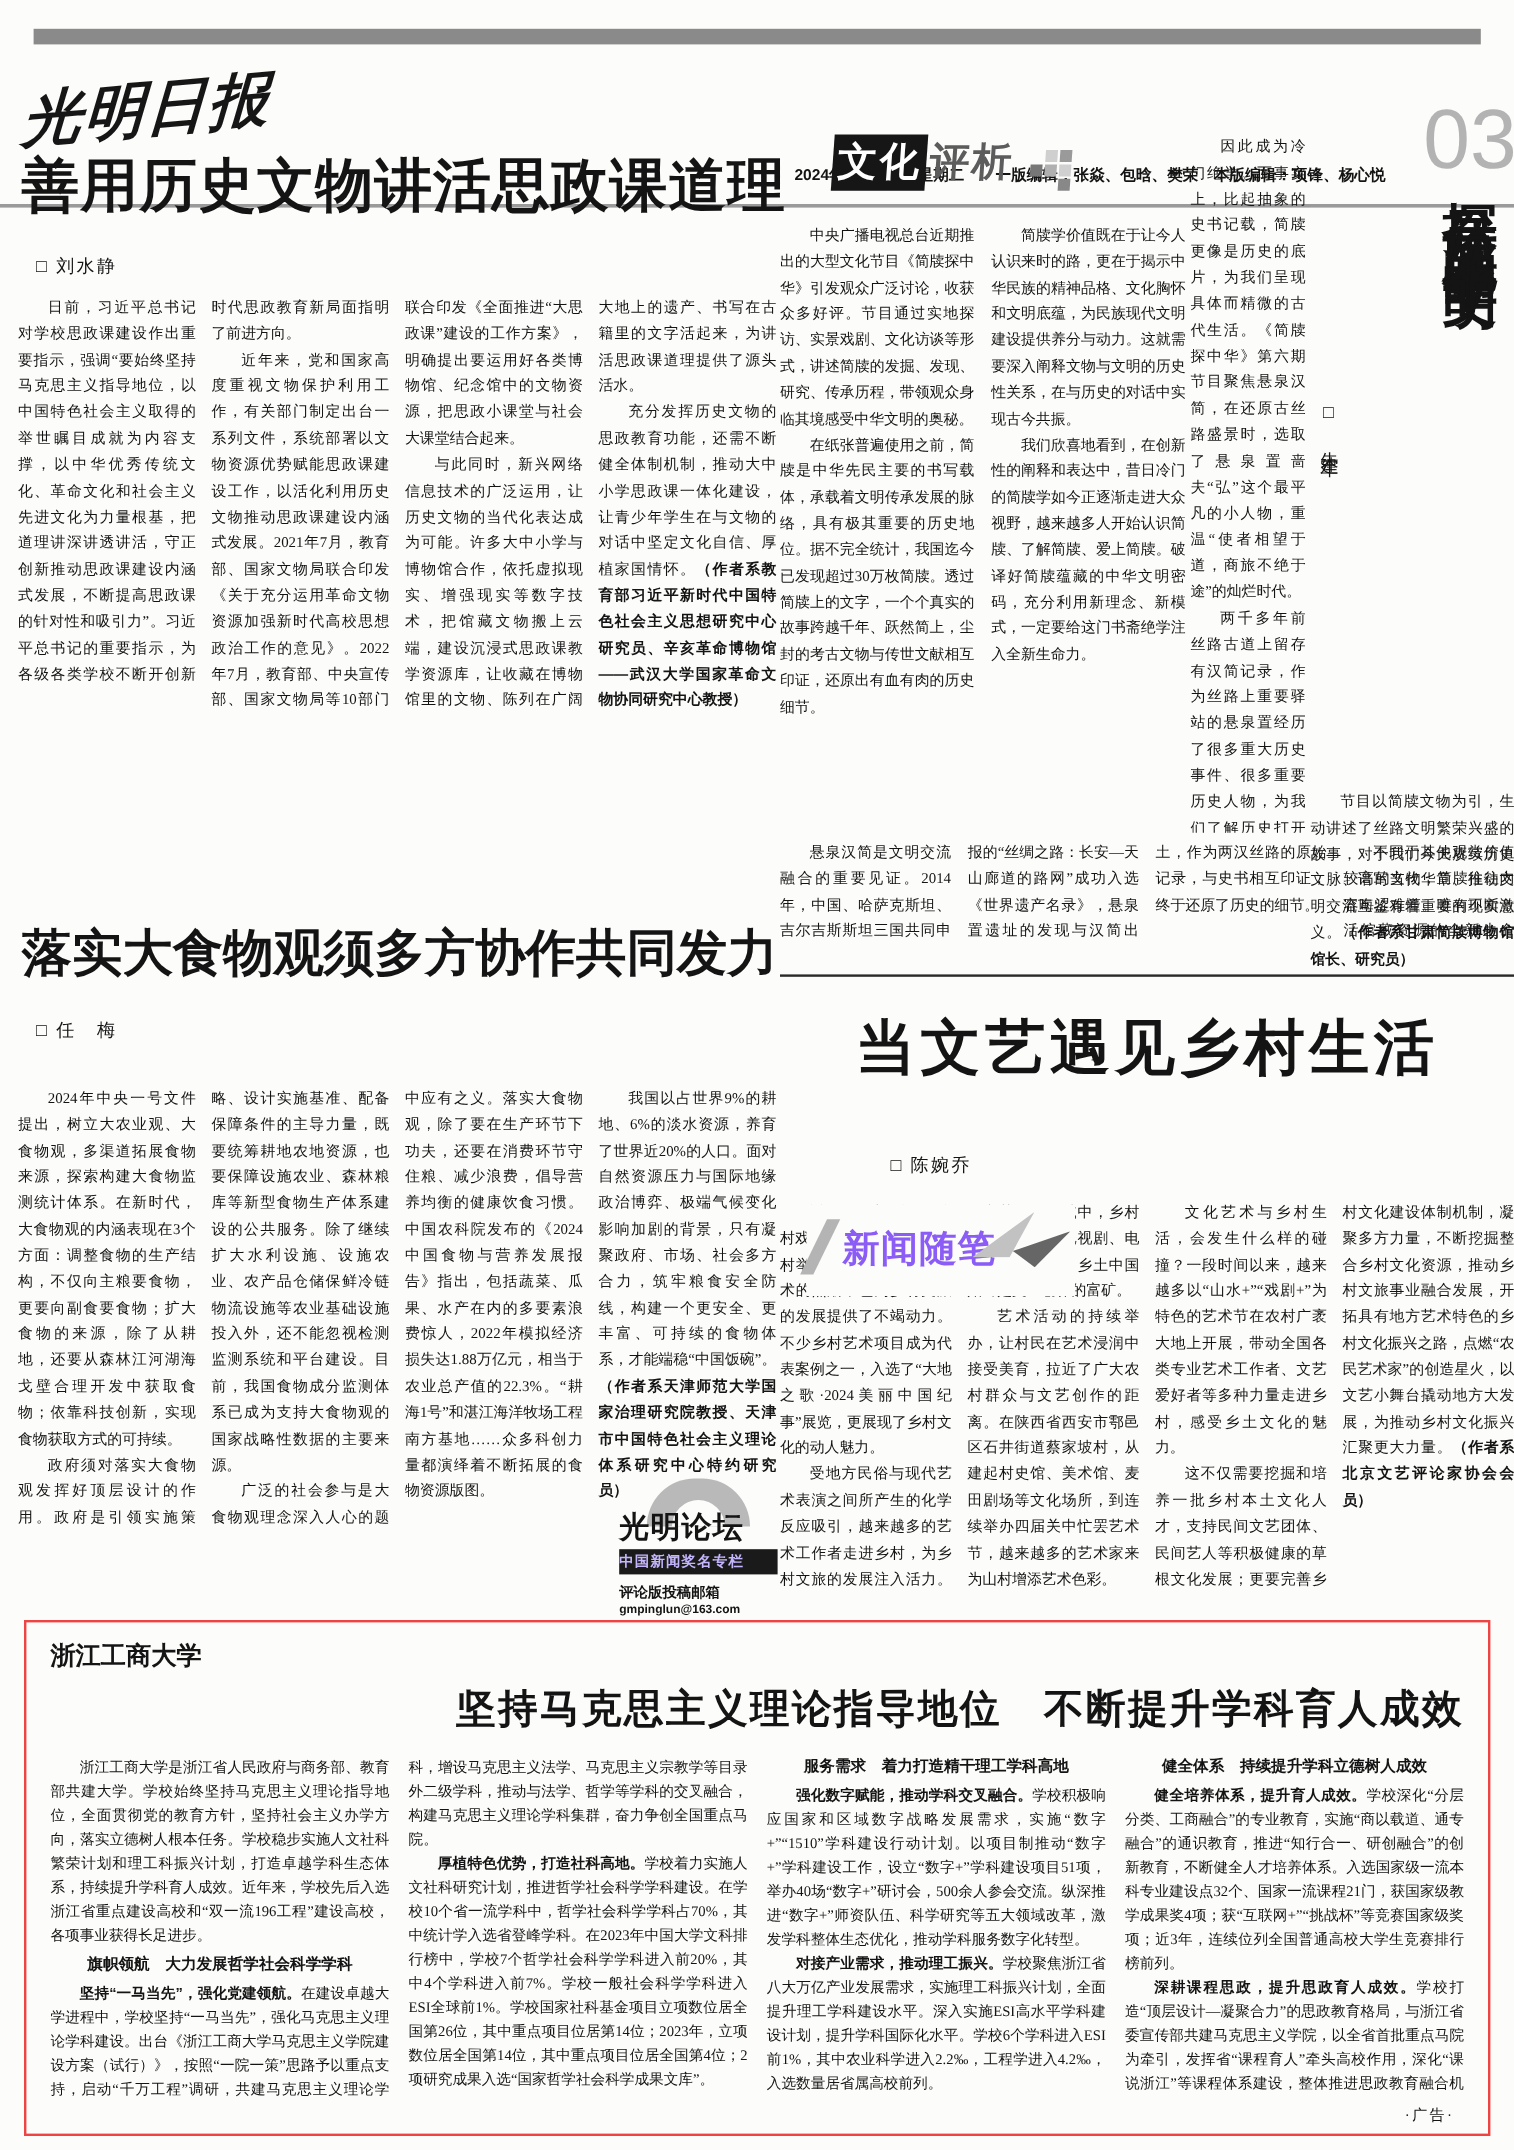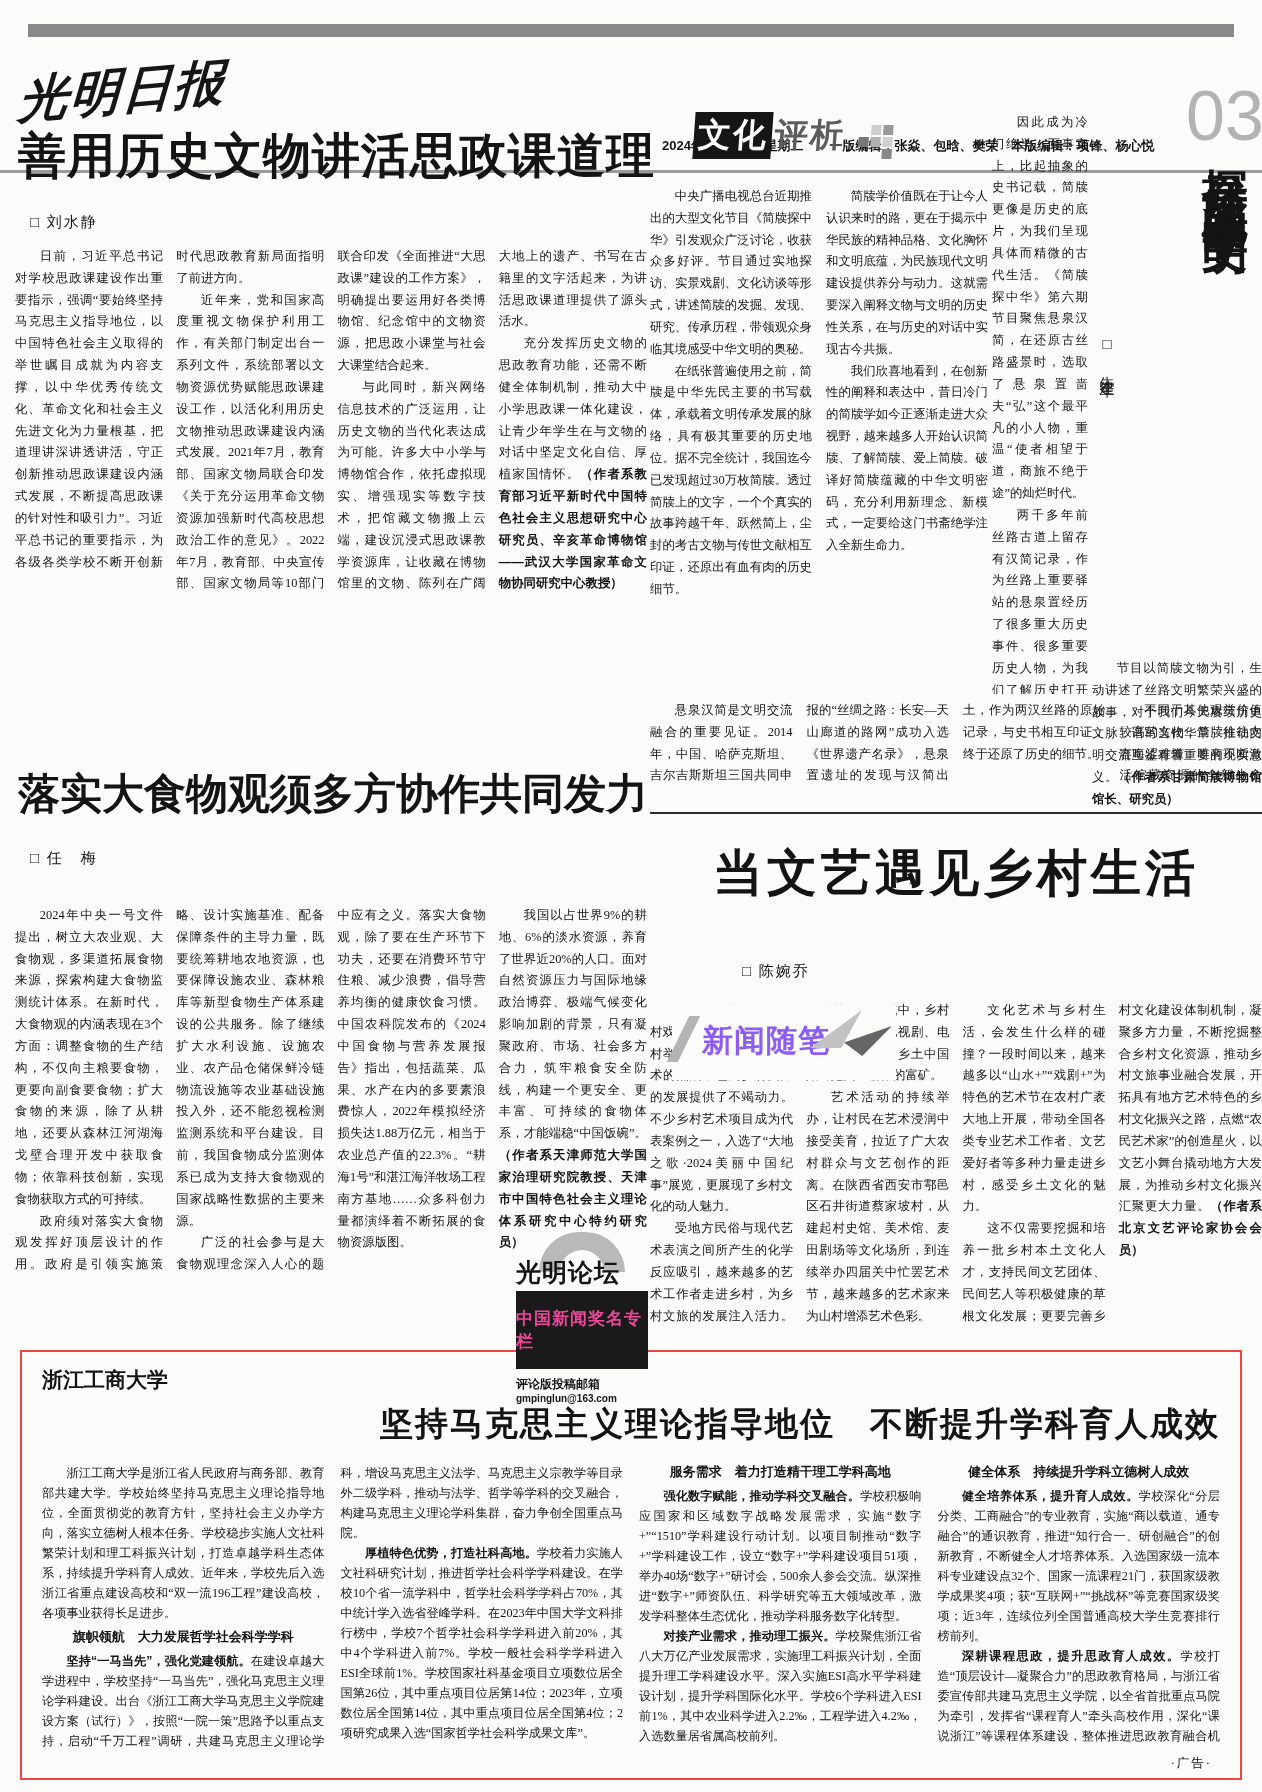--- a/index.html
+++ b/index.html
@@ -49,21 +49,21 @@
   .a2-body{position:absolute;left:15px;top:886px;width:632px;height:452px;column-count:4;column-gap:13px;margin-top:19px;}
 
   
   .forum-box{position:absolute;left:516px;top:1232px;width:132px;height:112px;background:#fcfcfa;
              text-align:left;z-index:3;}
   .forum-arc{position:relative;width:86px;height:40px;margin:0 auto;background:#b9b9b9;
              border-top-left-radius:44px;border-top-right-radius:44px;}
   .forum-arc::after{content:"";position:absolute;left:21px;bottom:0;width:44px;height:22px;background:#fcfcfa;
              border-top-left-radius:22px;border-top-right-radius:22px;}
   .forum-title{position:relative;margin-top:-16px;font-size:25px;font-weight:900;letter-spacing:1px;}
-  .forum-band{margin-top:2px;background:#1a1a1a;color:#ec4899;font-size:17px;font-weight:bold;padding:16px 0;letter-spacing:1px;}
+  .forum-band{margin-top:2px;background:#1a1a1a;color:#c4b5fd;font-size:12px;font-weight:bold;padding:2px 0;letter-spacing:1px;}
   .forum-label{margin-top:7px;font-size:12px;font-weight:bold;}
   .forum-email{font-size:10px;font-weight:bold;}
 
   
   .a3-rule{position:absolute;left:650px;top:812px;width:612px;height:2px;background:#2a2a2a;}
   .a3-title{position:absolute;left:650px;top:840px;width:612px;text-align:center;font-size:50px;
             font-weight:900;letter-spacing:4px;}
   .a3-byline{position:absolute;left:742px;top:962px;}
   .a3-body{position:absolute;left:650px;top:1000px;width:612px;height:338px;column-count:4;column-gap:13px;}
   .news-badge{position:absolute;left:672px;top:1004px;width:224px;height:76px;background:#fcfcfa;z-index:3;}

